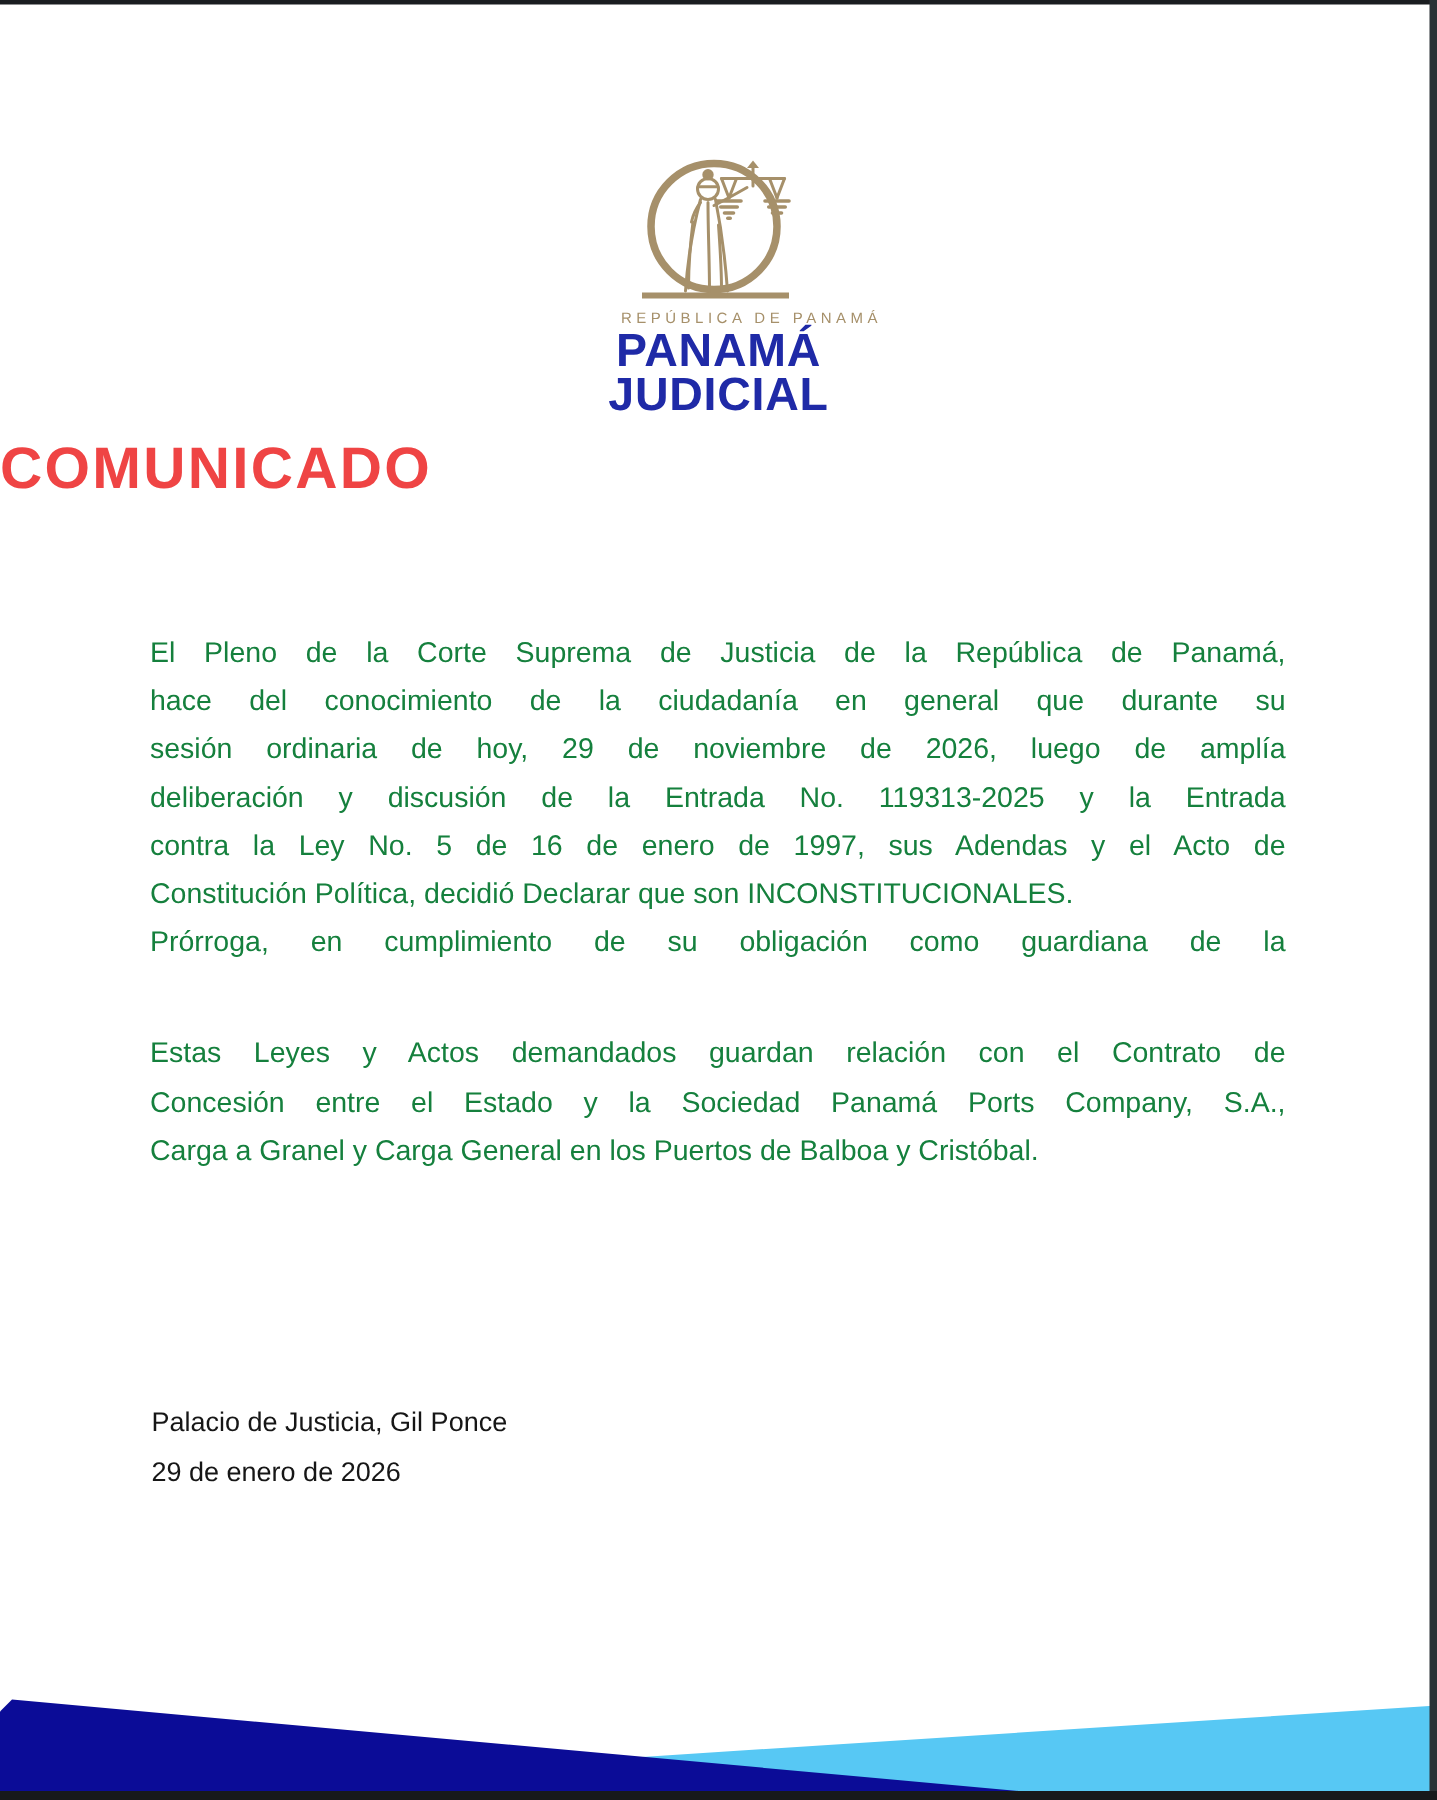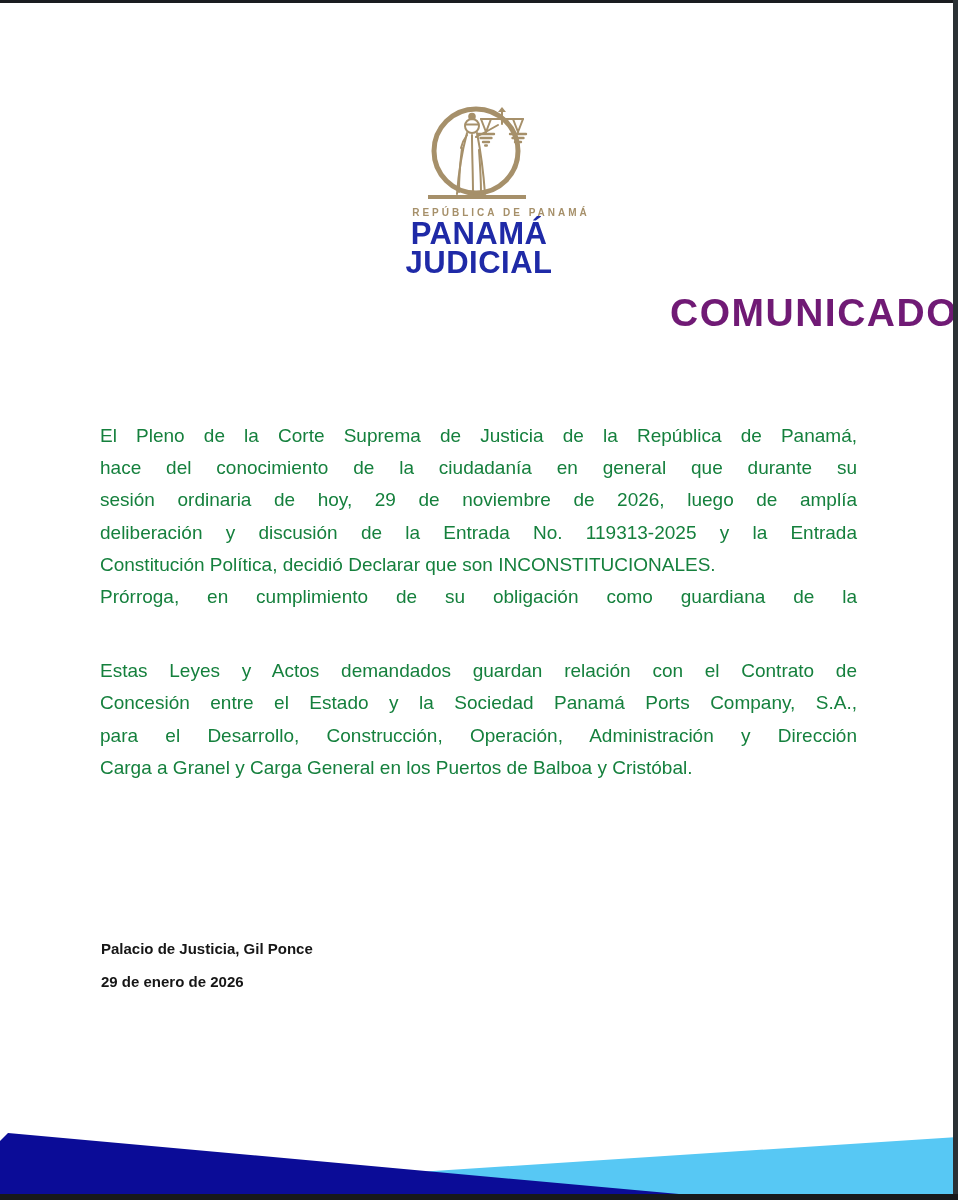--- a/index.html
+++ b/index.html
@@ -23,43 +23,43 @@
   .logo-block {
     position: absolute;
     top: 104px; left: 0; width: 100%;
     text-align: center;
     z-index: 2;
   }
   .emblem { display: block; margin: 0 auto; }
   .country-label {
     margin-top: 3px;
     font-size: 10px;
-    font-weight: bold;
+    font-weight: normal;
     letter-spacing: 3px;
     color: #a6906a;
     margin-left: 44px;
   }
   .org-name {
     margin-top: 2px;
     color: #1f2aa7;
     font-weight: 800;
     font-size: 31px;
     line-height: 27px;
     letter-spacing: 0.5px;
   }
 
   
   .doc-title {
     position: absolute;
     top: 291px; left: 0; width: 100%;
-    text-align: right;
+    text-align: left;
     font-size: 39px;
     font-weight: 800;
     letter-spacing: 1.5px;
-    color: #701a75;
+    color: #ef4444;
     z-index: 2;
   }
 
   
   .body-text {
     position: absolute;
     top: 420px; left: 100px; width: 757px;
     font-size: 19px;
     line-height: 32.2px;
     color: #15803d;
@@ -67,22 +67,22 @@
   }
   .para { margin: 0; }
   .para + .para { margin-top: 42px; }
   .jline { text-align: justify; text-align-last: justify; }
   .jline.last { text-align-last: left; }
 
   
   .signature {
     position: absolute;
     top: 932px; left: 101px;
-    font-size: 15px;
-    font-weight: bold;
+    font-size: 18px;
+    font-weight: normal;
     line-height: 33px;
     color: #161616;
     z-index: 2;
   }
 
   
   .footer-art {
     position: absolute;
     left: 0; bottom: 0;
     width: 958px; height: 80px;
@@ -149,27 +149,27 @@
   </div>
 
   <h1 class="doc-title">COMUNICADO</h1>
 
   <div class="body-text">
     <div class="para">
       <div class="jline">El Pleno de la Corte Suprema de Justicia de la República de Panamá,</div>
       <div class="jline">hace del conocimiento de la ciudadanía en general que durante su</div>
       <div class="jline">sesión ordinaria de hoy, 29 de noviembre de 2026, luego de amplía</div>
       <div class="jline">deliberación y discusión de la Entrada No. 119313-2025 y la Entrada</div>
+      <div class="jline">contra la Ley No. 5 de 16 de enero de 1997, sus Adendas y el Acto de</div>
       <div class="jline last">Constitución Política, decidió Declarar que son INCONSTITUCIONALES.</div>
       <div class="jline">Prórroga, en cumplimiento de su obligación como guardiana de la</div>
     </div>
     <div class="para">
       <div class="jline">Estas Leyes y Actos demandados guardan relación con el Contrato de</div>
       <div class="jline">Concesión entre el Estado y la Sociedad Panamá Ports Company, S.A.,</div>
-      <div class="jline">para el Desarrollo, Construcción, Operación, Administración y Dirección</div>
       <div class="jline last">Carga a Granel y Carga General en los Puertos de Balboa y Cristóbal.</div>
     </div>
   </div>
 
   <div class="signature">
     <div>Palacio de Justicia, Gil Ponce</div>
     <div>29 de enero de 2026</div>
   </div>
 
   <svg class="footer-art" viewBox="0 0 958 80" preserveAspectRatio="none">

